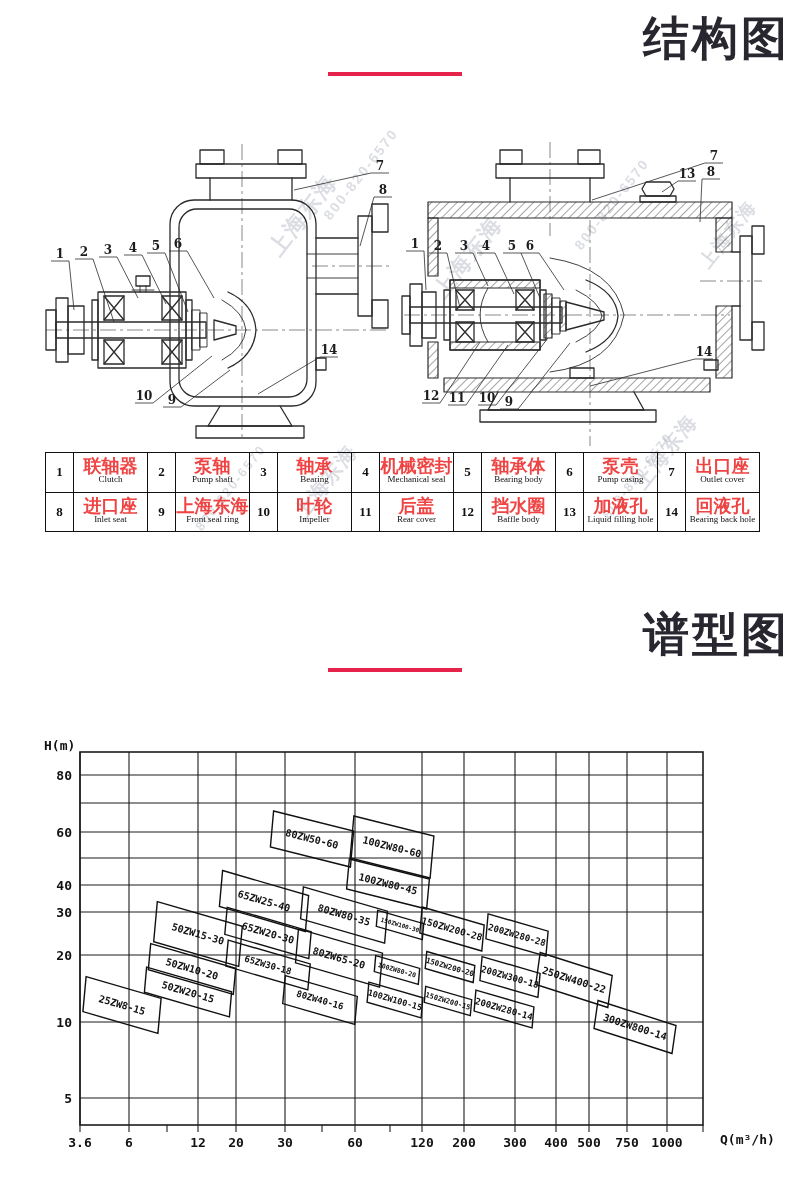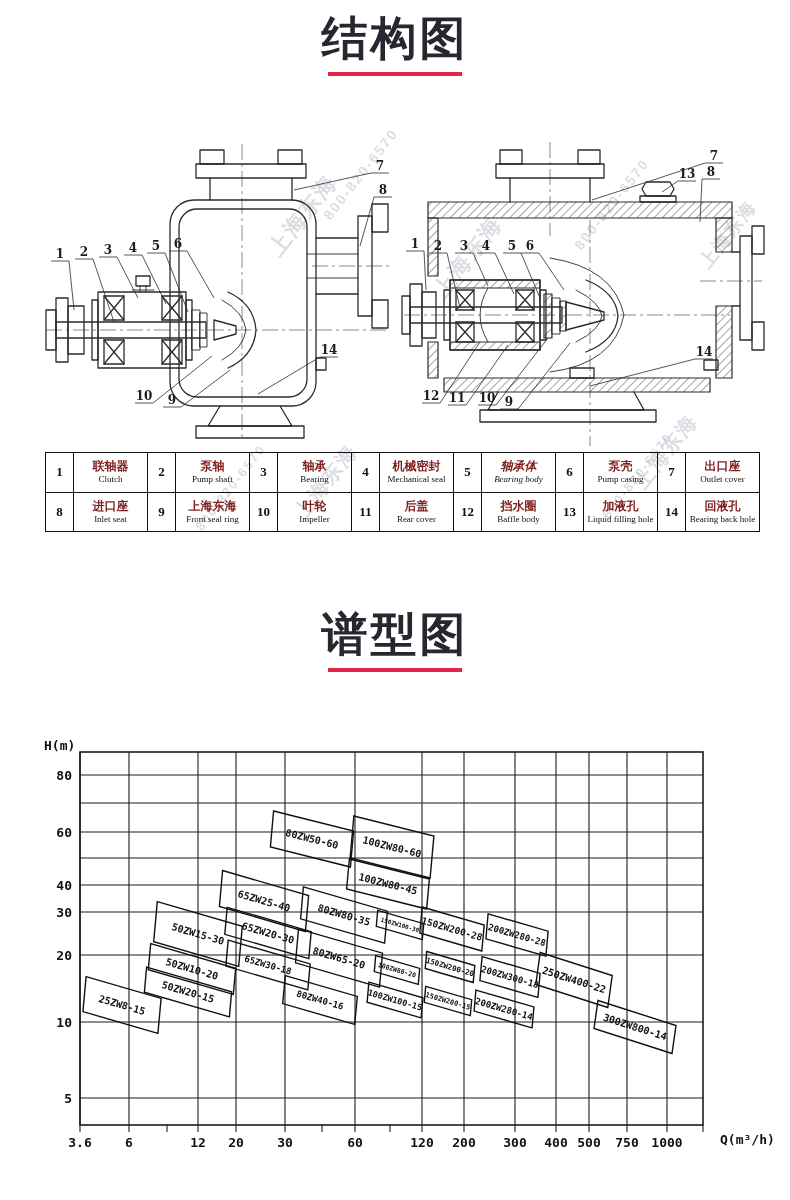--- a/index.html
+++ b/index.html
@@ -1,35 +1,35 @@
 <!DOCTYPE html>
 <html><head>
 <meta charset="utf-8">
 <style>
   html,body{margin:0;padding:0;background:#fff;}
   .page{position:relative;width:790px;height:1200px;background:#ffffff;overflow:hidden;
         font-family:"Liberation Sans",sans-serif;color:#222;}
-  .sec-title{position:absolute;left:0;width:100%;text-align:center;
+  .sec-title{position:absolute;left:0;width:100%;text-align:right;
         font-size:46px;font-weight:700;letter-spacing:3px;color:#28262e;}
   .red-line{position:absolute;width:134px;height:4px;}
   .wm{position:absolute;color:#aab0bd;opacity:.42;white-space:nowrap;
       transform:rotate(-52deg);font-weight:700;letter-spacing:2px;pointer-events:none;}
   svg{position:absolute;}
   
   .ln *{fill:none;stroke:#2b2b2b;stroke-width:1.3;stroke-linejoin:round;stroke-linecap:round;}
   .ln .thin{stroke-width:.9;}
   .cl line{stroke:#3a3a3a;stroke-width:.6;stroke-dasharray:16 4 3 4;fill:none;}
   .hatch{fill:url(#hx);stroke:#2b2b2b;stroke-width:1.2;}
   .callouts text{font-family:"DejaVu Serif",serif;font-size:12px;font-weight:700;fill:#1d1d1d;}
   .callouts line{stroke:#2b2b2b;stroke-width:.8;}
   
   table.parts{position:absolute;border-collapse:collapse;table-layout:fixed;background:transparent;}
   table.parts td{border:1.6px solid #101010;text-align:center;vertical-align:middle;padding:1px 0;}
   td.pnum{font-family:"Liberation Serif",serif;font-size:13px;font-weight:600;color:#111;}
-  td.pname .cn{font-family:"Liberation Serif",serif;font-size:12px;font-weight:600;color:#7f1d1d;line-height:15px;}
+  td.pname .cn{font-family:"Liberation Serif",serif;font-size:18px;font-weight:600;color:#ef4444;line-height:15px;}
   td.pname .en{font-family:"Liberation Serif",serif;font-size:9px;color:#111;line-height:11px;}
   
   #spectrum-svg .grid{stroke:#1c1c1c;stroke-width:1.1;fill:none;}
   #spectrum-svg .border{stroke:#1c1c1c;stroke-width:1.6;fill:none;}
   #spectrum-svg .model{stroke:#111;stroke-width:1.4;fill:none;}
   #spectrum-svg .ax{font-family:"DejaVu Sans Mono",monospace;font-size:13px;font-weight:700;fill:#111;}
   #spectrum-svg .ay{text-anchor:end;}
   #spectrum-svg .axx{text-anchor:middle;}
   #spectrum-svg .mlab{font-family:"DejaVu Sans Mono",monospace;font-weight:700;fill:#111;text-anchor:middle;}
 </style>
@@ -267,21 +267,21 @@
           <td class="pname" style="width: 73px;">
             <div class="cn">轴承</div>
             <div class="en">Bearing</div>
           </td>
           <td class="pnum" style="width: 27px;">4</td>
           <td class="pname" style="width: 73px;">
             <div class="cn">机械密封</div>
             <div class="en">Mechanical seal</div>
           </td>
           <td class="pnum" style="width: 27px;">5</td>
-          <td class="pname" style="width: 73px; font-style: italic;">
+          <td class="pname" style="width: 73px;">
             <div class="cn">轴承体</div>
             <div class="en">Bearing body</div>
           </td>
           <td class="pnum" style="width: 27px;">6</td>
           <td class="pname" style="width: 73px;">
             <div class="cn">泵壳</div>
             <div class="en">Pump casing</div>
           </td>
           <td class="pnum" style="width: 27px;">7</td>
           <td class="pname" style="width: 73px;">

